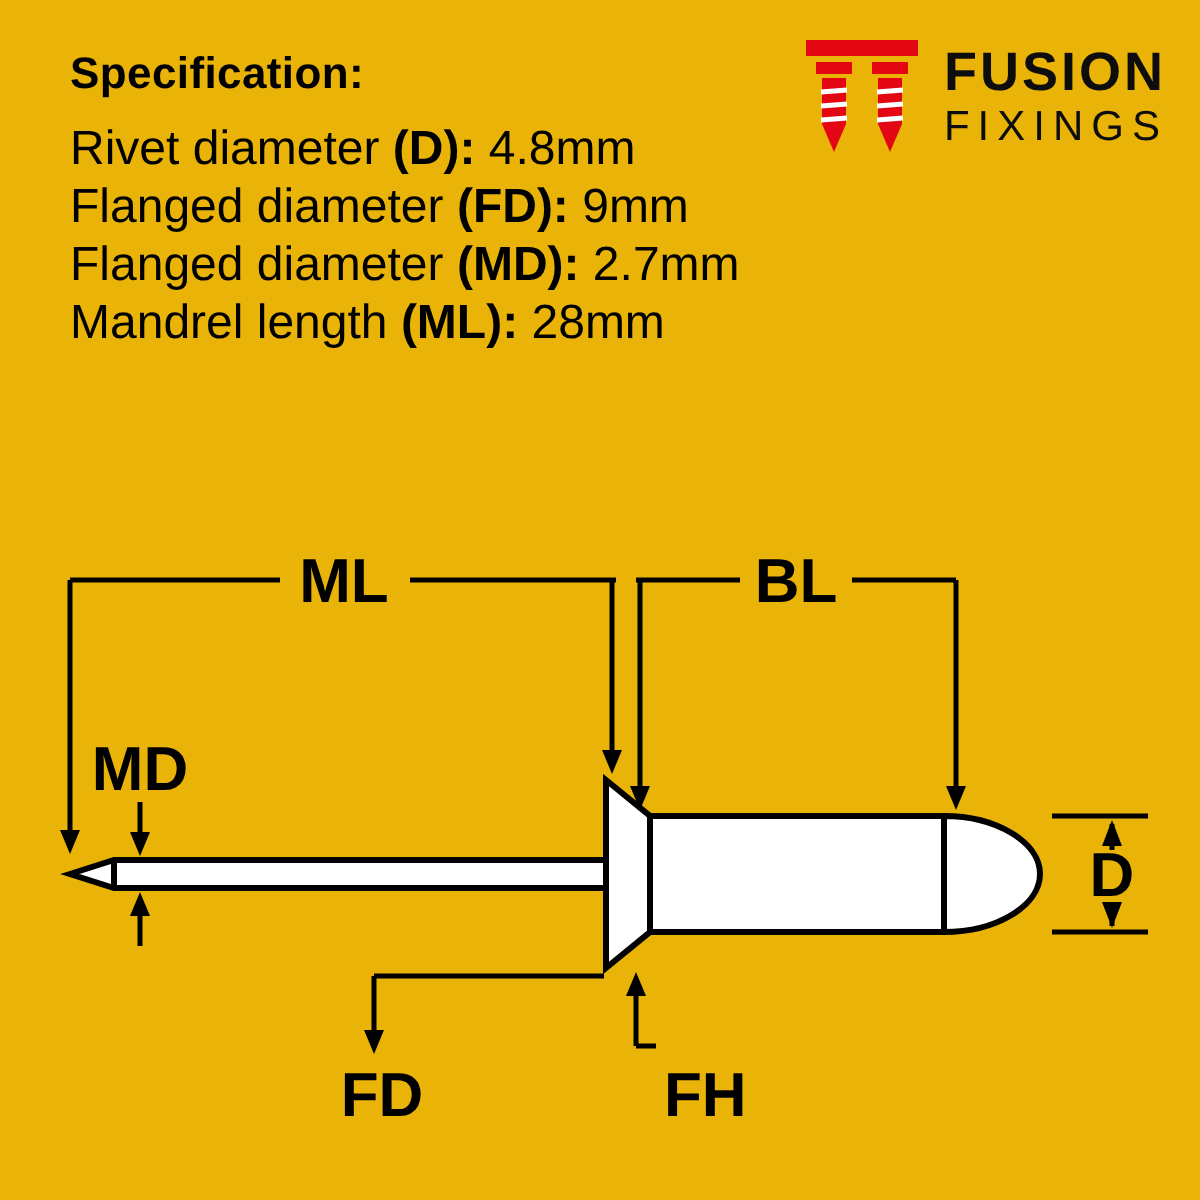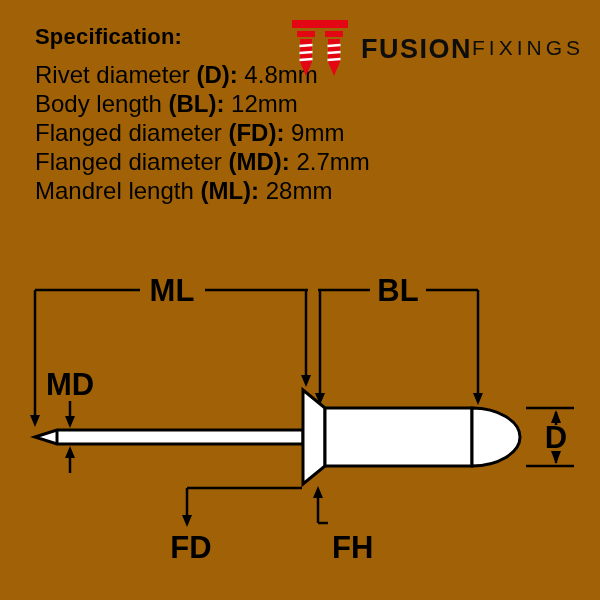--- a/index.html
+++ b/index.html
@@ -2,31 +2,31 @@
 <html style="--brand-red: #e30613;"><head>
 <meta charset="utf-8">
 <style>
   * { margin:0; padding:0; box-sizing:border-box; }
   html,body { background:#fff; }
   body {
     width:600px; height:600px;
     font-family:"Liberation Sans", sans-serif;
     color:#000;
   }
-  .page { position:relative; width:600px; height:600px; background:#a16207; overflow:hidden; }
+  .page { position:relative; width:600px; height:600px; background:#eab308; overflow:hidden; }
 
   
   .spec { position:absolute; left:35px; top:24px; }
   .spec-heading { font-size:22px; font-weight:700; margin-bottom:10px; letter-spacing:0.2px; }
   .spec-row { font-size:24px; line-height:29px; white-space:pre; }
   .spec-row .code { font-weight:700; }
 
   
   .logo { position:absolute; top:20px; right:16px; display:flex; align-items:center; gap:10px; }
-  .logo-text { display:flex; flex-direction:row;justify-content:center; }
+  .logo-text { display:flex; flex-direction:column;justify-content:center; }
   .logo-text .l1 { font-size:27px; font-weight:700; letter-spacing:1.5px; line-height:1.08; color:#0d0d0d; }
   .logo-text .l2 { font-size:21px; font-weight:400; letter-spacing:4px; line-height:1.25; color:#0d0d0d; }
   .red { fill: var(--brand-red, #e30613); }
 
   
   .diagram { position:absolute; left:0; top:255px; width:600px; height:345px; }
   .diagram text.dim {
     font-family:"Liberation Sans", sans-serif;
     font-size:31px; font-weight:700; fill:#000;
   }
@@ -36,21 +36,20 @@
 </style>
 </head>
 <body>
 
 <div class="page">
 
   <div class="spec">
     <div class="spec-heading">Specification:</div>
 
     <div class="spec-row"><span>Rivet diameter </span><span class="code">(D):</span><span> 4.8mm</span></div>
-    <div class="spec-row"><span>Body length </span><span class="code">(BL):</span><span> 12mm</span></div>
     <div class="spec-row"><span>Flanged diameter </span><span class="code">(FD):</span><span> 9mm</span></div>
     <div class="spec-row"><span>Flanged diameter </span><span class="code">(MD):</span><span> 2.7mm</span></div>
     <div class="spec-row"><span>Mandrel length </span><span class="code">(ML):</span><span> 28mm</span></div>
   </div>
 
   <div class="logo">
     <svg width="60" height="60" viewBox="0 0 58 60" aria-hidden="true">
 
       <g>
         <rect class="red" x="0" y="0" width="28" height="8"></rect>

